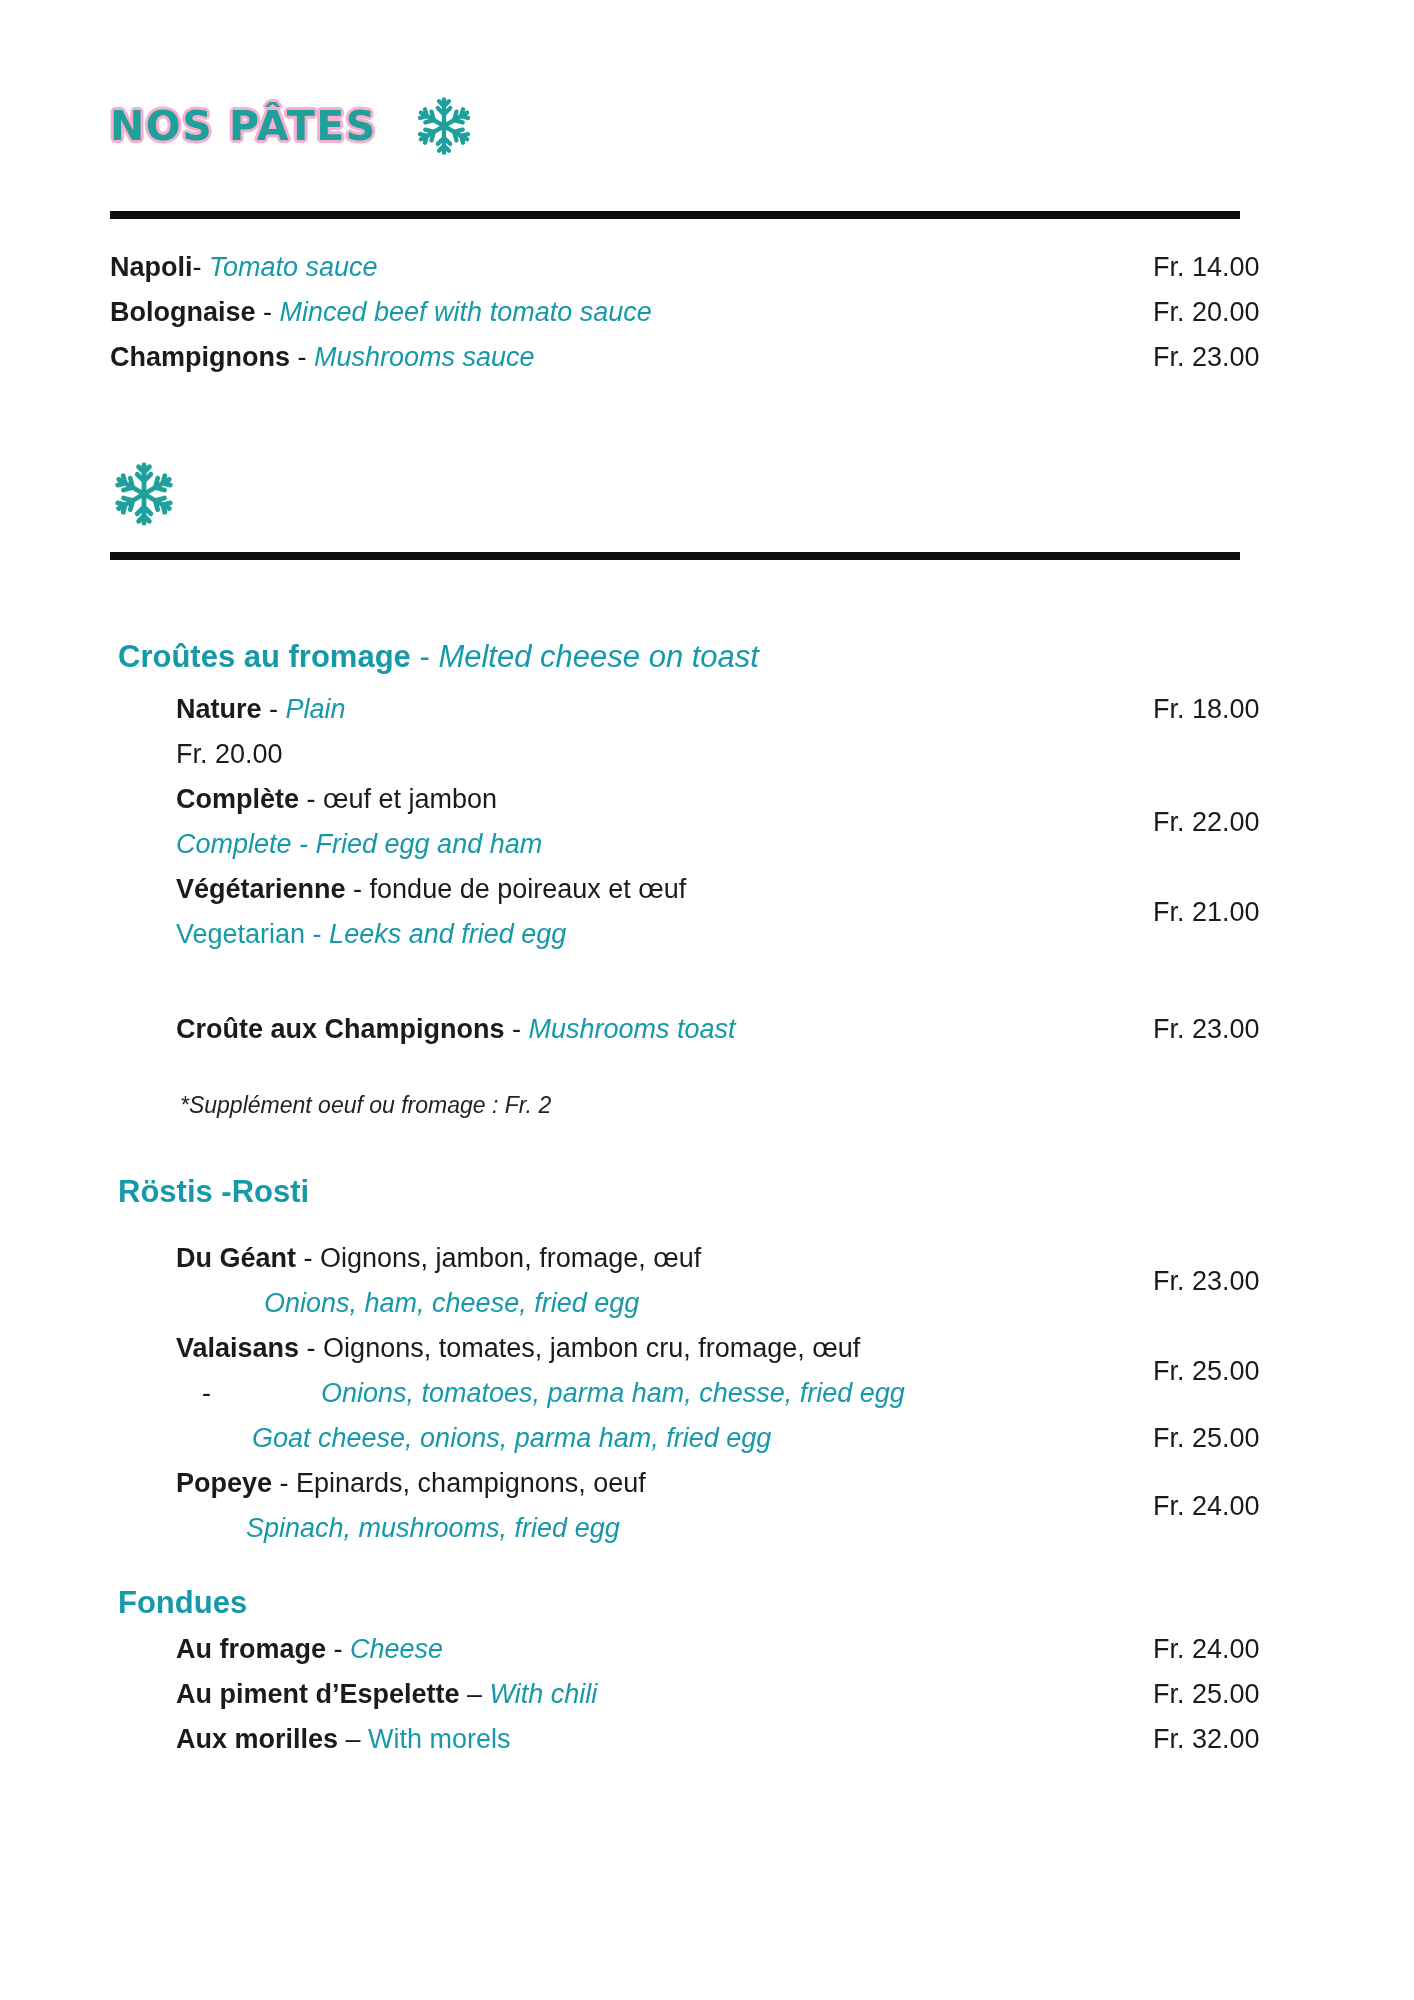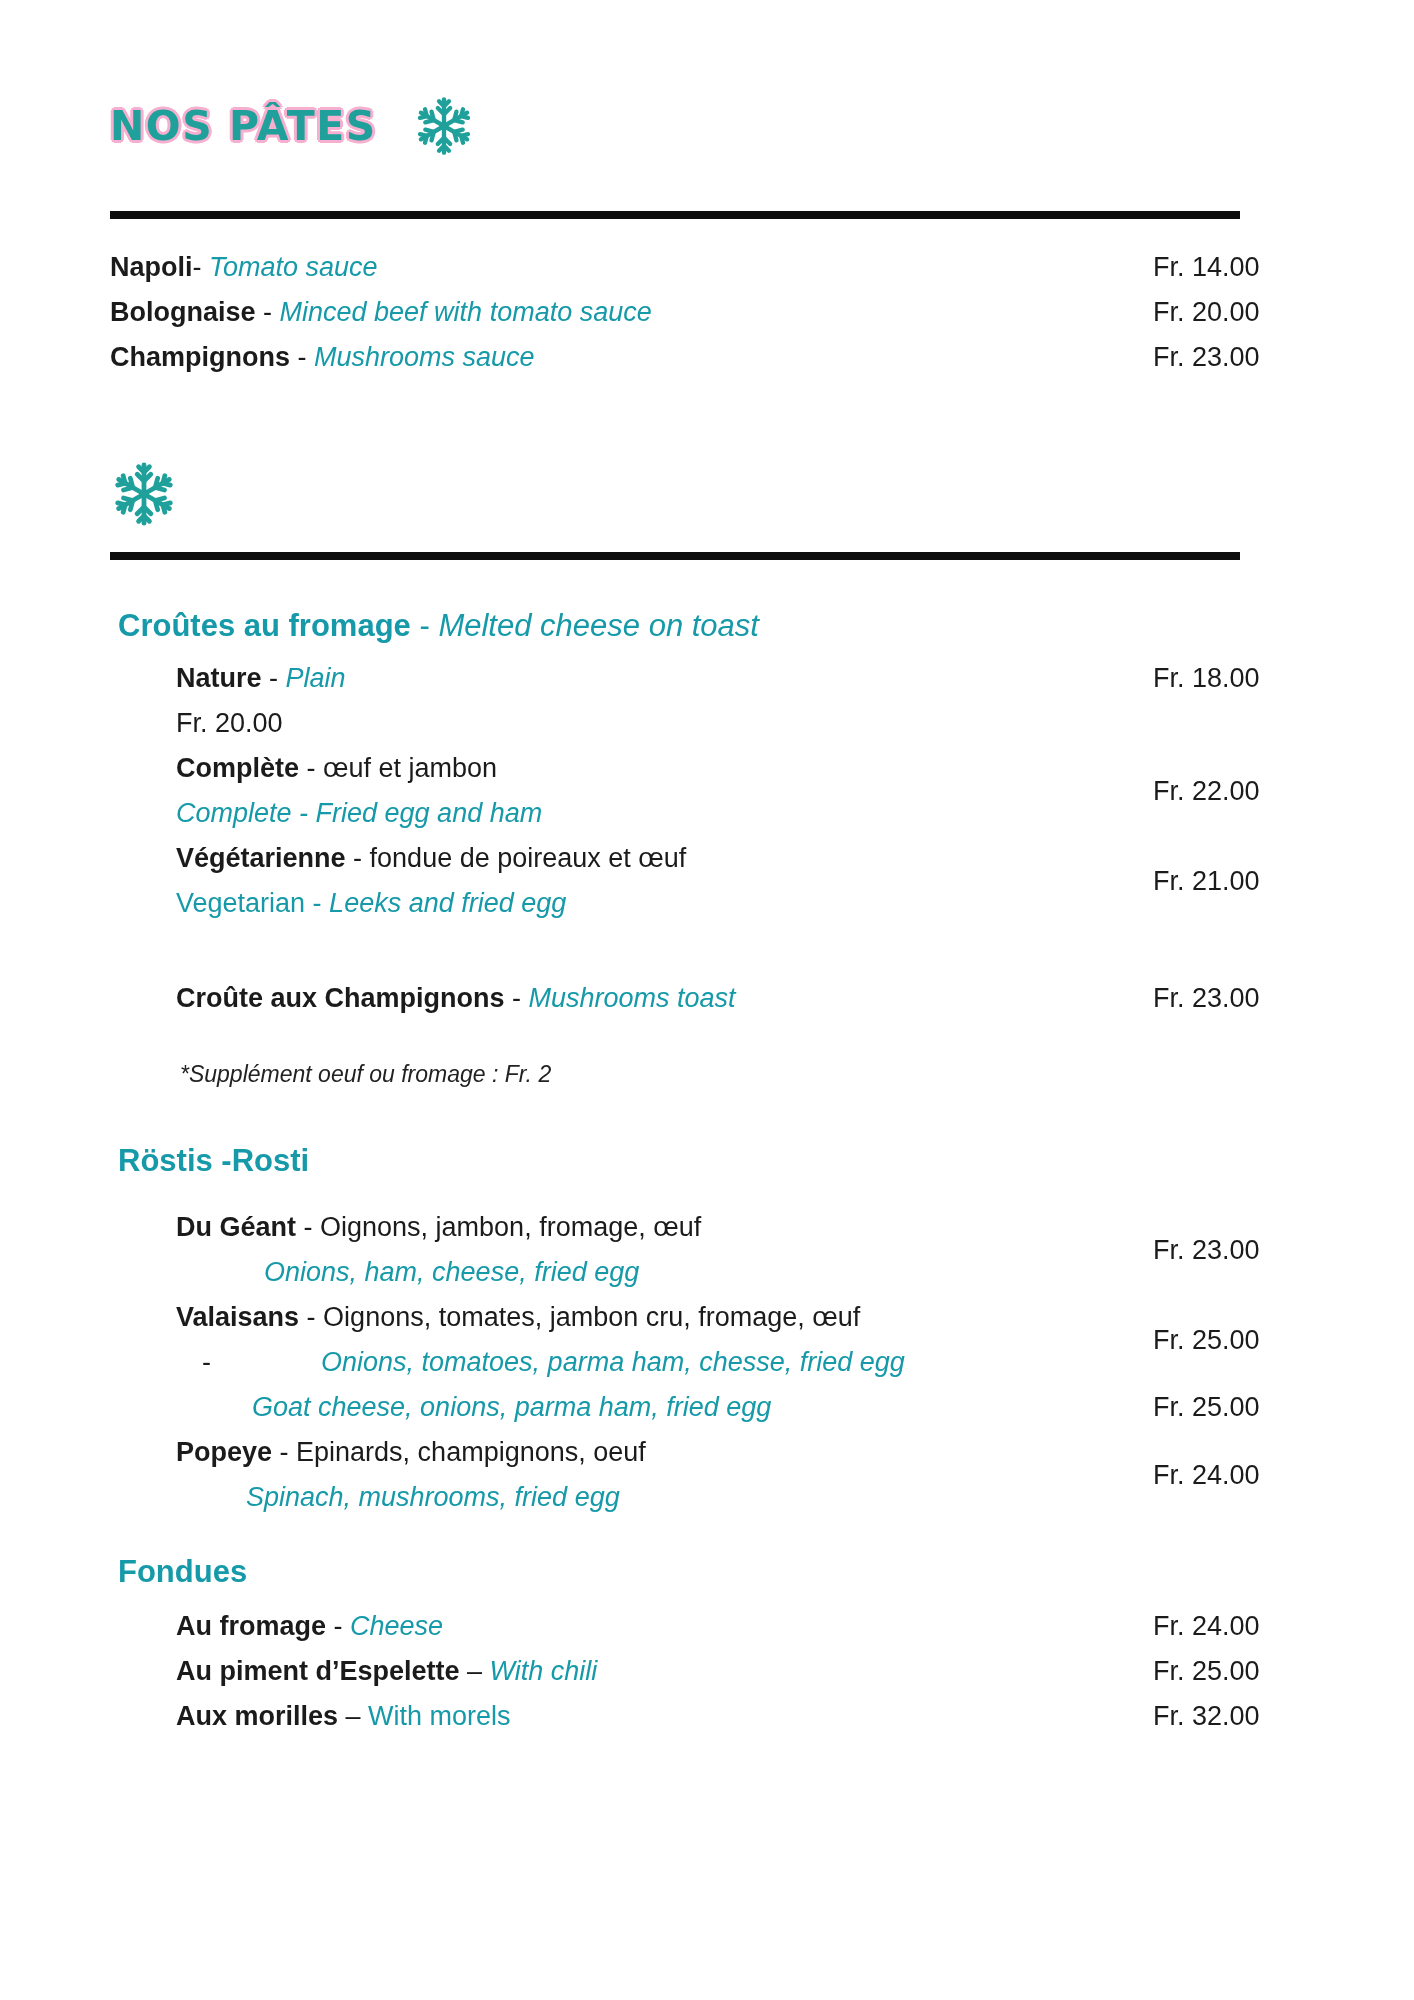--- a/index.html
+++ b/index.html
@@ -64,27 +64,27 @@
   .trans-it{font-style:italic}
   .trans-line{color:var(--teal);font-style:italic;line-height:45px;padding-left:88px}
   .trans-line-valaisans{padding-left:26px}
   .trans-dash{color:var(--ink);font-style:normal}
   .trans-gap{margin-left:110px}
 
   .note{font-size:23px;line-height:34px;font-style:italic;color:#222222;padding-left:70px;margin-top:36px}
 
   .pates-list{margin-top:26px}
   .header-valaisans{margin-top:80px}
-  .croutes-heading{margin-top:42px}
+  .croutes-heading{margin-top:73px}
   .croutes-list{margin-top:6px}
   .row-gap-top{margin-top:50px}
   .rostis-heading{margin-top:46px}
   .rostis-list{margin-top:20px}
   .fondues-heading{margin-top:28px}
-  .fondues-list{margin-top:8px}
+  .fondues-list{}
 </style>
 </head>
 <body>
 
 <div class="page">
 
   <div class="display-header header-pates">
     <div class="display-title">NOS PÂTES</div>
     <svg class="snowflake" width="62" height="62" viewBox="0 0 100 100" fill="none" stroke="currentColor" stroke-width="7" stroke-linecap="round">
       <g id="arm-a">

